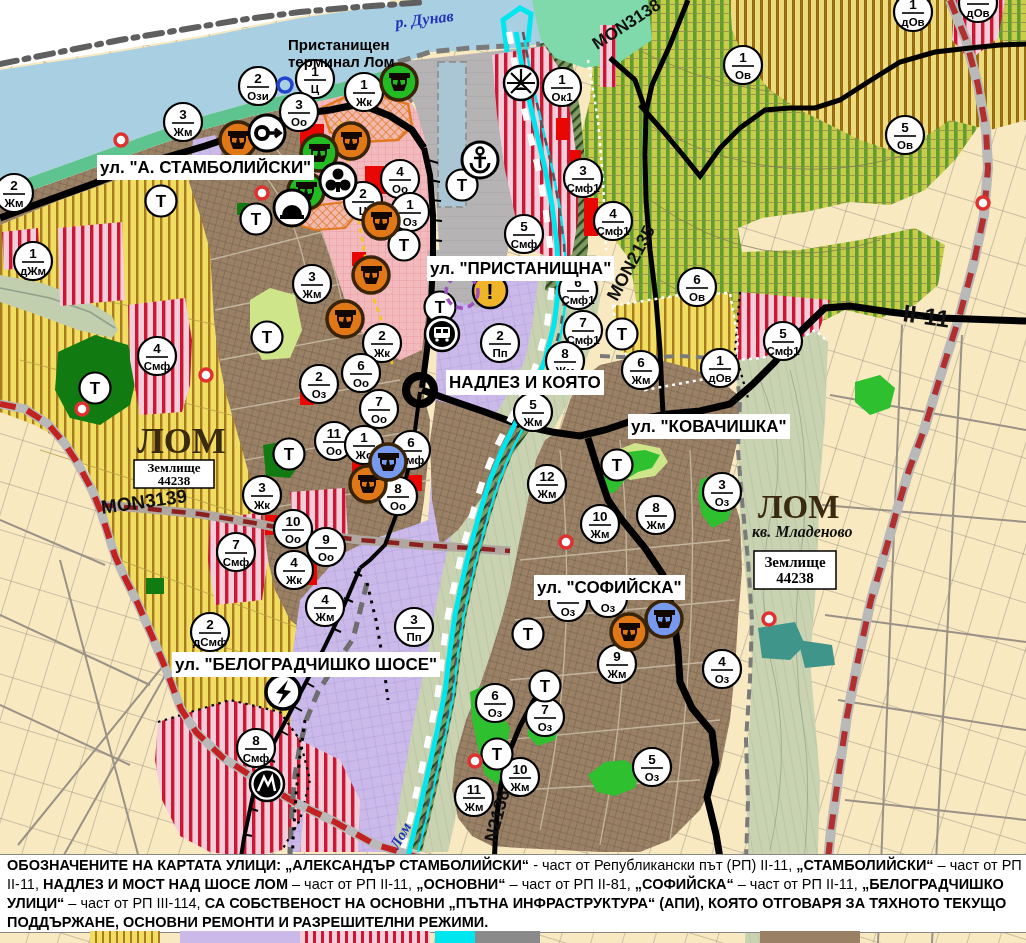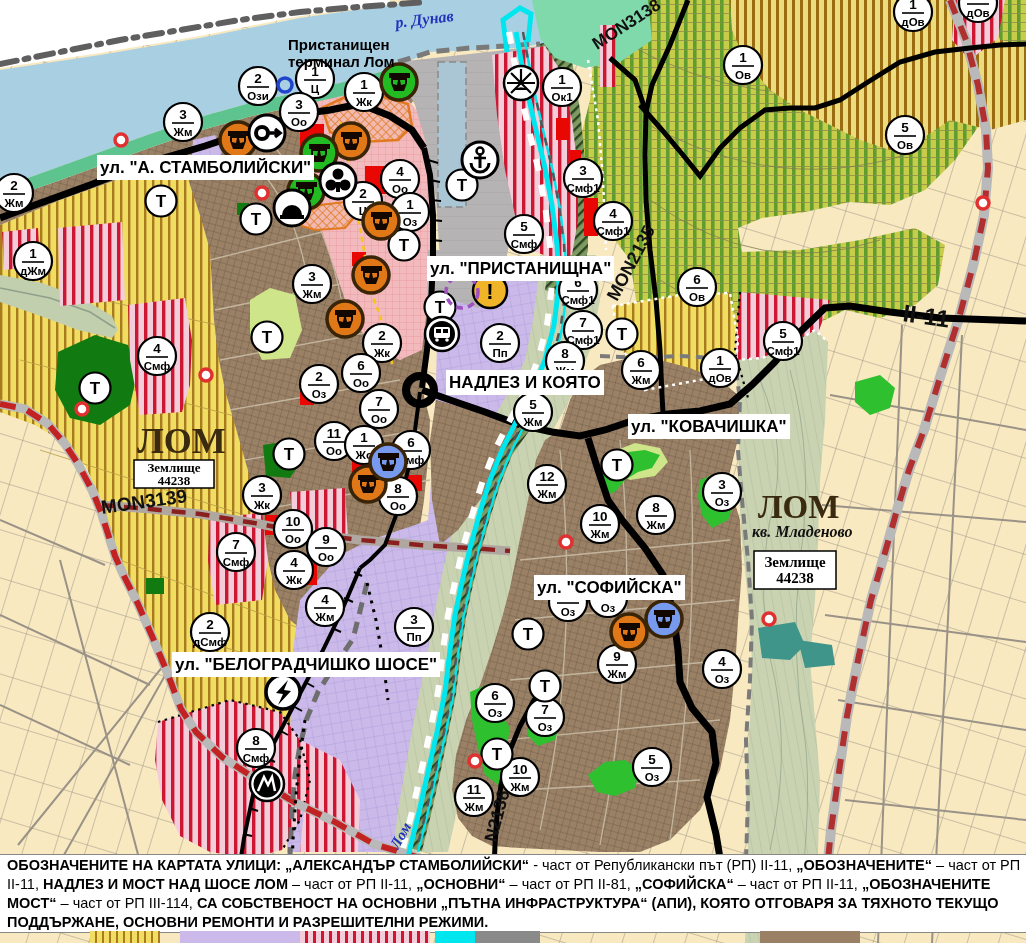--- a/index.html
+++ b/index.html
@@ -955,23 +955,23 @@
 
 <div class="lbl" style="left:446px;top:370px">НАДЛЕЗ И КОЯТО</div>
 
 <div class="lbl" style="left:628px;top:414px">ул. "КОВАЧИШКА"</div>
 
 <div class="lbl" style="left:534px;top:575px">ул. "СОФИЙСКА"</div>
 
 <div class="lbl" style="left:172px;top:652px">ул. "БЕЛОГРАДЧИШКО ШОСЕ"</div>
 
 <div style="position:absolute;left:0;top:854px;width:1026px;height:76px;background:#fff;border-top:1px solid #888;border-bottom:1px solid #888;font-size:14.5px;line-height:19.1px;color:#000;padding:1px 0 0 7px;white-space:nowrap">
-<div><b>ОБОЗНАЧЕНИТЕ НА КАРТАТА УЛИЦИ: „АЛЕКСАНДЪР СТАМБОЛИЙСКИ“</b> - част от Републикански път (РП) II-11, <b>„ОБОЗНАЧЕНИТЕ“</b> – част от РП</div>
-<div>II-11, <b>НАДЛЕЗ И МОСТ НАД ШОСЕ ЛОМ</b> – част от РП II-11, <b>„ОСНОВНИ“</b> – част от РП II-81, <b>„СОФИЙСКА“</b> – част от РП II-11, <b>„ОБОЗНАЧЕНИТЕ</b></div>
-<div><b>МОСТ“</b> – част от РП III-114, <b>СА СОБСТВЕНОСТ НА ОСНОВНИ „ПЪТНА ИНФРАСТРУКТУРА“ (АПИ), КОЯТО ОТГОВАРЯ ЗА ТЯХНОТО ТЕКУЩО</b></div>
+<div><b>ОБОЗНАЧЕНИТЕ НА КАРТАТА УЛИЦИ: „АЛЕКСАНДЪР СТАМБОЛИЙСКИ“</b> - част от Републикански път (РП) II-11, <b>„СТАМБОЛИЙСКИ“</b> – част от РП</div>
+<div>II-11, <b>НАДЛЕЗ И МОСТ НАД ШОСЕ ЛОМ</b> – част от РП II-11, <b>„ОСНОВНИ“</b> – част от РП II-81, <b>„СОФИЙСКА“</b> – част от РП II-11, <b>„БЕЛОГРАДЧИШКО</b></div>
+<div><b>УЛИЦИ“</b> – част от РП III-114, <b>СА СОБСТВЕНОСТ НА ОСНОВНИ „ПЪТНА ИНФРАСТРУКТУРА“ (АПИ), КОЯТО ОТГОВАРЯ ЗА ТЯХНОТО ТЕКУЩО</b></div>
 <div><b>ПОДДЪРЖАНЕ, ОСНОВНИ РЕМОНТИ И РАЗРЕШИТЕЛНИ РЕЖИМИ.</b></div>
 </div>
 
 <div style="position:absolute;left:90px;top:931px;width:70px;height:12px;background:repeating-linear-gradient(90deg,#f0dd62 0 5px,#a87c1e 5px 7px)"></div>
 <div style="position:absolute;left:300px;top:931px;width:130px;height:12px;background:repeating-linear-gradient(90deg,#f3cdd9 0 5px,#cd1631 5px 8px)"></div>
 <div style="position:absolute;left:180px;top:931px;width:120px;height:12px;background:#cab9e9"></div>
 <div style="position:absolute;left:435px;top:931px;width:40px;height:12px;background:#00e6ef"></div>
 <div style="position:absolute;left:475px;top:931px;width:65px;height:12px;background:#8a8a8a"></div>
 <div style="position:absolute;left:760px;top:931px;width:100px;height:12px;background:#9a8166"></div>
 </div>

